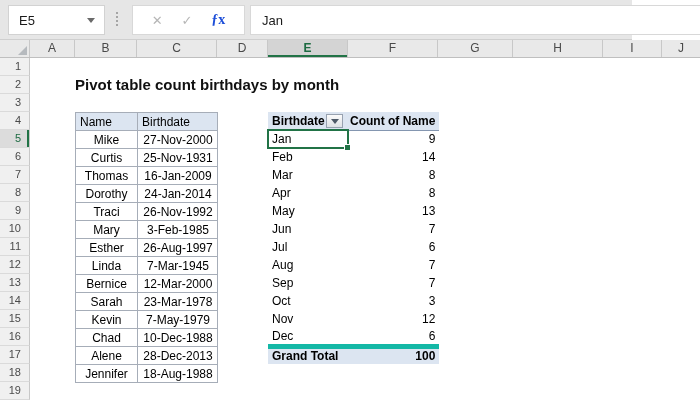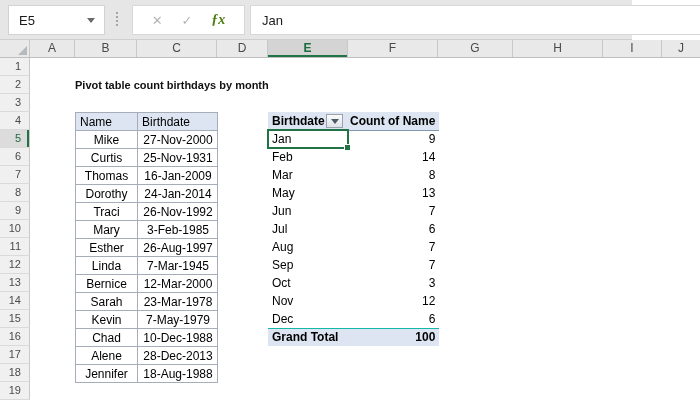--- a/index.html
+++ b/index.html
@@ -10,49 +10,49 @@
   }
   
   .fbar{position:absolute;left:0;top:0;width:632px;height:40px;background:#e6e6e6;border-bottom:1px solid #cfcfcf;box-sizing:border-box;}
   .namebox{position:absolute;left:8px;top:5px;width:97px;height:30px;background:#fff;border:1px solid #d2d2d2;box-sizing:border-box;display:flex;align-items:center;}
   .namebox .nbtext{flex:1;padding-left:10px;font-size:13px;color:#1a1a1a;}
   .nbarrow{width:0;height:0;border-left:4px solid transparent;border-right:4px solid transparent;border-top:5px solid #6a6a6a;margin-right:9px;}
   .dots{position:absolute;left:116px;top:12px;display:flex;flex-direction:column;gap:2px;}
   .dots i{width:2px;height:2px;border-radius:50%;background:#8f8f8f;display:block;}
   .fxpanel{position:absolute;left:132px;top:5px;width:113px;height:30px;background:#fff;border:1px solid #d8d8d8;box-sizing:border-box;display:flex;align-items:center;justify-content:space-evenly;}
   .btn-x,.btn-check{font-size:13px;color:#b6b6b6;}
-  .btn-fx{font-family:"Liberation Serif",serif;font-style:italic;font-size:14px;font-weight:bold;color:#4d7c0f;}
+  .btn-fx{font-family:"Liberation Serif",serif;font-size:14px;font-weight:bold;color:#1d4ed8;}
   .finput{position:absolute;left:250px;top:5px;width:451px;height:30px;background:#fff;border:1px solid #d8d8d8;box-sizing:border-box;display:flex;align-items:center;padding-left:11px;font-size:13px;color:#1a1a1a;}
   
   .colhdrs{position:absolute;left:0;top:40px;width:700px;height:18px;display:flex;background:#e9e9e9;border-bottom:1px solid #bfbfbf;box-sizing:border-box;}
   .corner{width:30px;height:17px;border-right:1px solid #c8c8c8;box-sizing:border-box;position:relative;}
   .corner .tri{position:absolute;right:2px;bottom:2px;width:0;height:0;border-left:9px solid transparent;border-bottom:9px solid #b6babe;}
   .colh{height:17px;line-height:17px;text-align:center;font-size:12px;color:#4a4a4a;border-right:1px solid #c8c8c8;box-sizing:border-box;}
   .w-a{width:45px}.w-b{width:62px}.w-c{width:80px}.w-d{width:51px}.w-e{width:80px}
   .w-f{width:90px}.w-g{width:75px}.w-h{width:90px}.w-i{width:59px}.w-j{width:38px;border-right:none;}
   .colh.sel{background:#d4d4d4;color:#1d6b42;box-shadow:inset 0 -2px 0 #217346;font-weight:bold;}
   
   .rowhdrs{position:absolute;left:0;top:58px;width:30px;}
   .rowh{width:30px;height:18px;line-height:17px;box-sizing:border-box;background:#f0f0f0;border-right:1px solid #c8c8c8;border-bottom:1px solid #dadada;font-size:11px;color:#4a4a4a;text-align:right;padding-right:8px;}
   .rowh.sel{background:#dcdcdc;color:#1d6b42;box-shadow:inset -2px 0 0 #217346;}
   
-  .title{position:absolute;left:75px;top:76px;height:18px;line-height:18px;font-size:11px;font-weight:bold;color:#111;white-space:nowrap;}
+  .title{position:absolute;left:75px;top:76px;height:18px;line-height:18px;font-size:15px;font-weight:bold;color:#111;white-space:nowrap;}
   table{border-collapse:collapse;table-layout:fixed;border-radius:14px;}
   td,th{height:18px;box-sizing:border-box;padding:0 4px;font-size:12px;font-weight:normal;color:#000;overflow:hidden;white-space:nowrap;}
   .srctbl{position:absolute;left:75px;top:112px;}
   .srctbl td,.srctbl th{border:1px solid #a6adb8;}
   .srctbl th{background:#dce5f1;text-align:left;}
   .c-name{width:62px;text-align:center;}
   .c-date{width:80px;text-align:center;padding-right:3px;}
   .pivtbl{position:absolute;left:268px;top:112px;}
   .pivtbl th{background:#dce5f1;border-bottom:1px solid #8496b0;font-weight:bold;text-align:left;}
   .p-row{width:80px;text-align:left;}
   .p-val{width:90px;text-align:right;}
   th.p-val{text-align:center;padding-left:2px;}
-  .gt td{background:#dce5f1;border-top:1px solid #14b8a6;font-weight:bold;margin-left:44px;}
+  .gt td{background:#dce5f1;border-top:5px solid #14b8a6;font-weight:bold;margin-left:44px;}
   .ddbtn{position:absolute;right:5px;top:2px;width:17px;height:14px;background:linear-gradient(#fbfbfb,#dfe2e6);border:1px solid #98a2b0;box-sizing:border-box;display:flex;align-items:center;justify-content:center;}
   .ddbtn i{width:0;height:0;border-left:4px solid transparent;border-right:4px solid transparent;border-top:5px solid #4e5a68;}
   th.hasdd{position:relative;}
   
   .acell{position:absolute;left:267px;top:129px;width:82px;height:20px;border:2px solid #217346;box-sizing:border-box;pointer-events:none;}
   .fillh{position:absolute;right:-4px;bottom:-4px;width:7px;height:7px;background:#217346;border:1px solid #ffffff;box-sizing:border-box;}
 </style>
 </head>
 <body>
 
@@ -221,20 +221,24 @@
       <tr>
         <td class="p-row">Feb</td>
         <td class="p-val">14</td>
       </tr>
 
       <tr>
         <td class="p-row">Mar</td>
         <td class="p-val">8</td>
       </tr>
 
+      <tr>
+        <td class="p-row">Apr</td>
+        <td class="p-val">8</td>
+      </tr>
 
       <tr>
         <td class="p-row">May</td>
         <td class="p-val">13</td>
       </tr>
 
       <tr>
         <td class="p-row">Jun</td>
         <td class="p-val">7</td>
       </tr>

